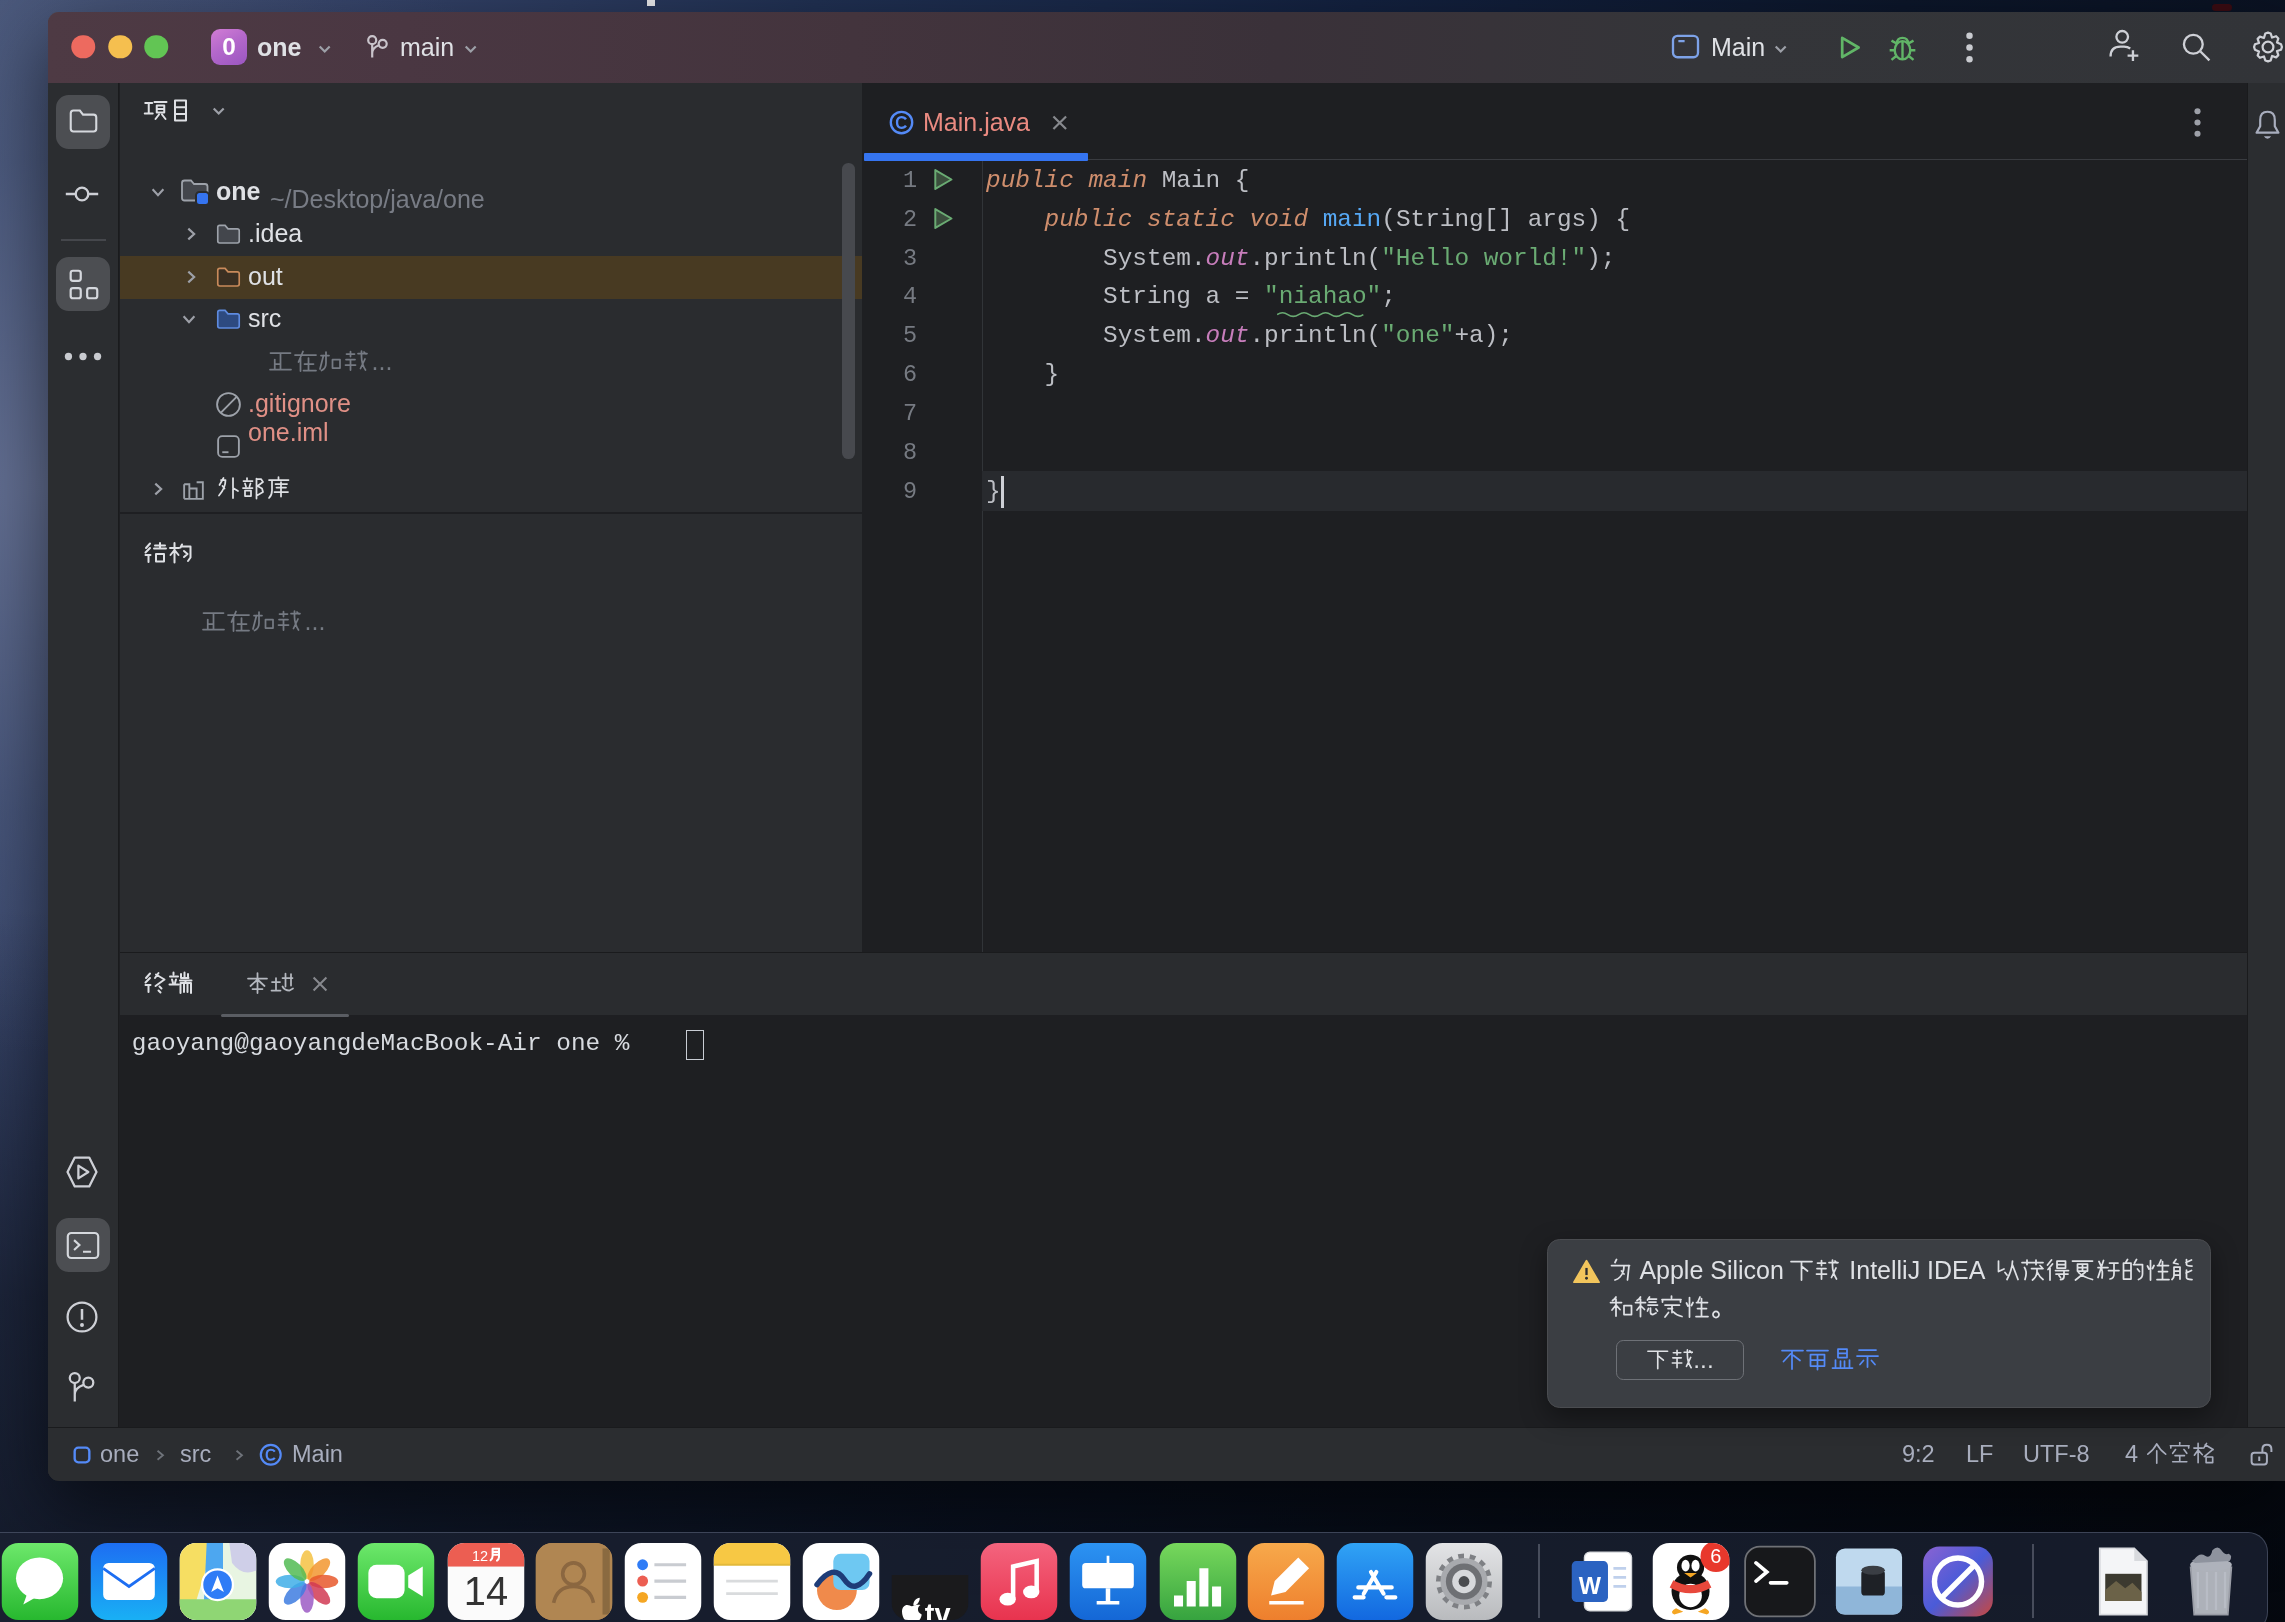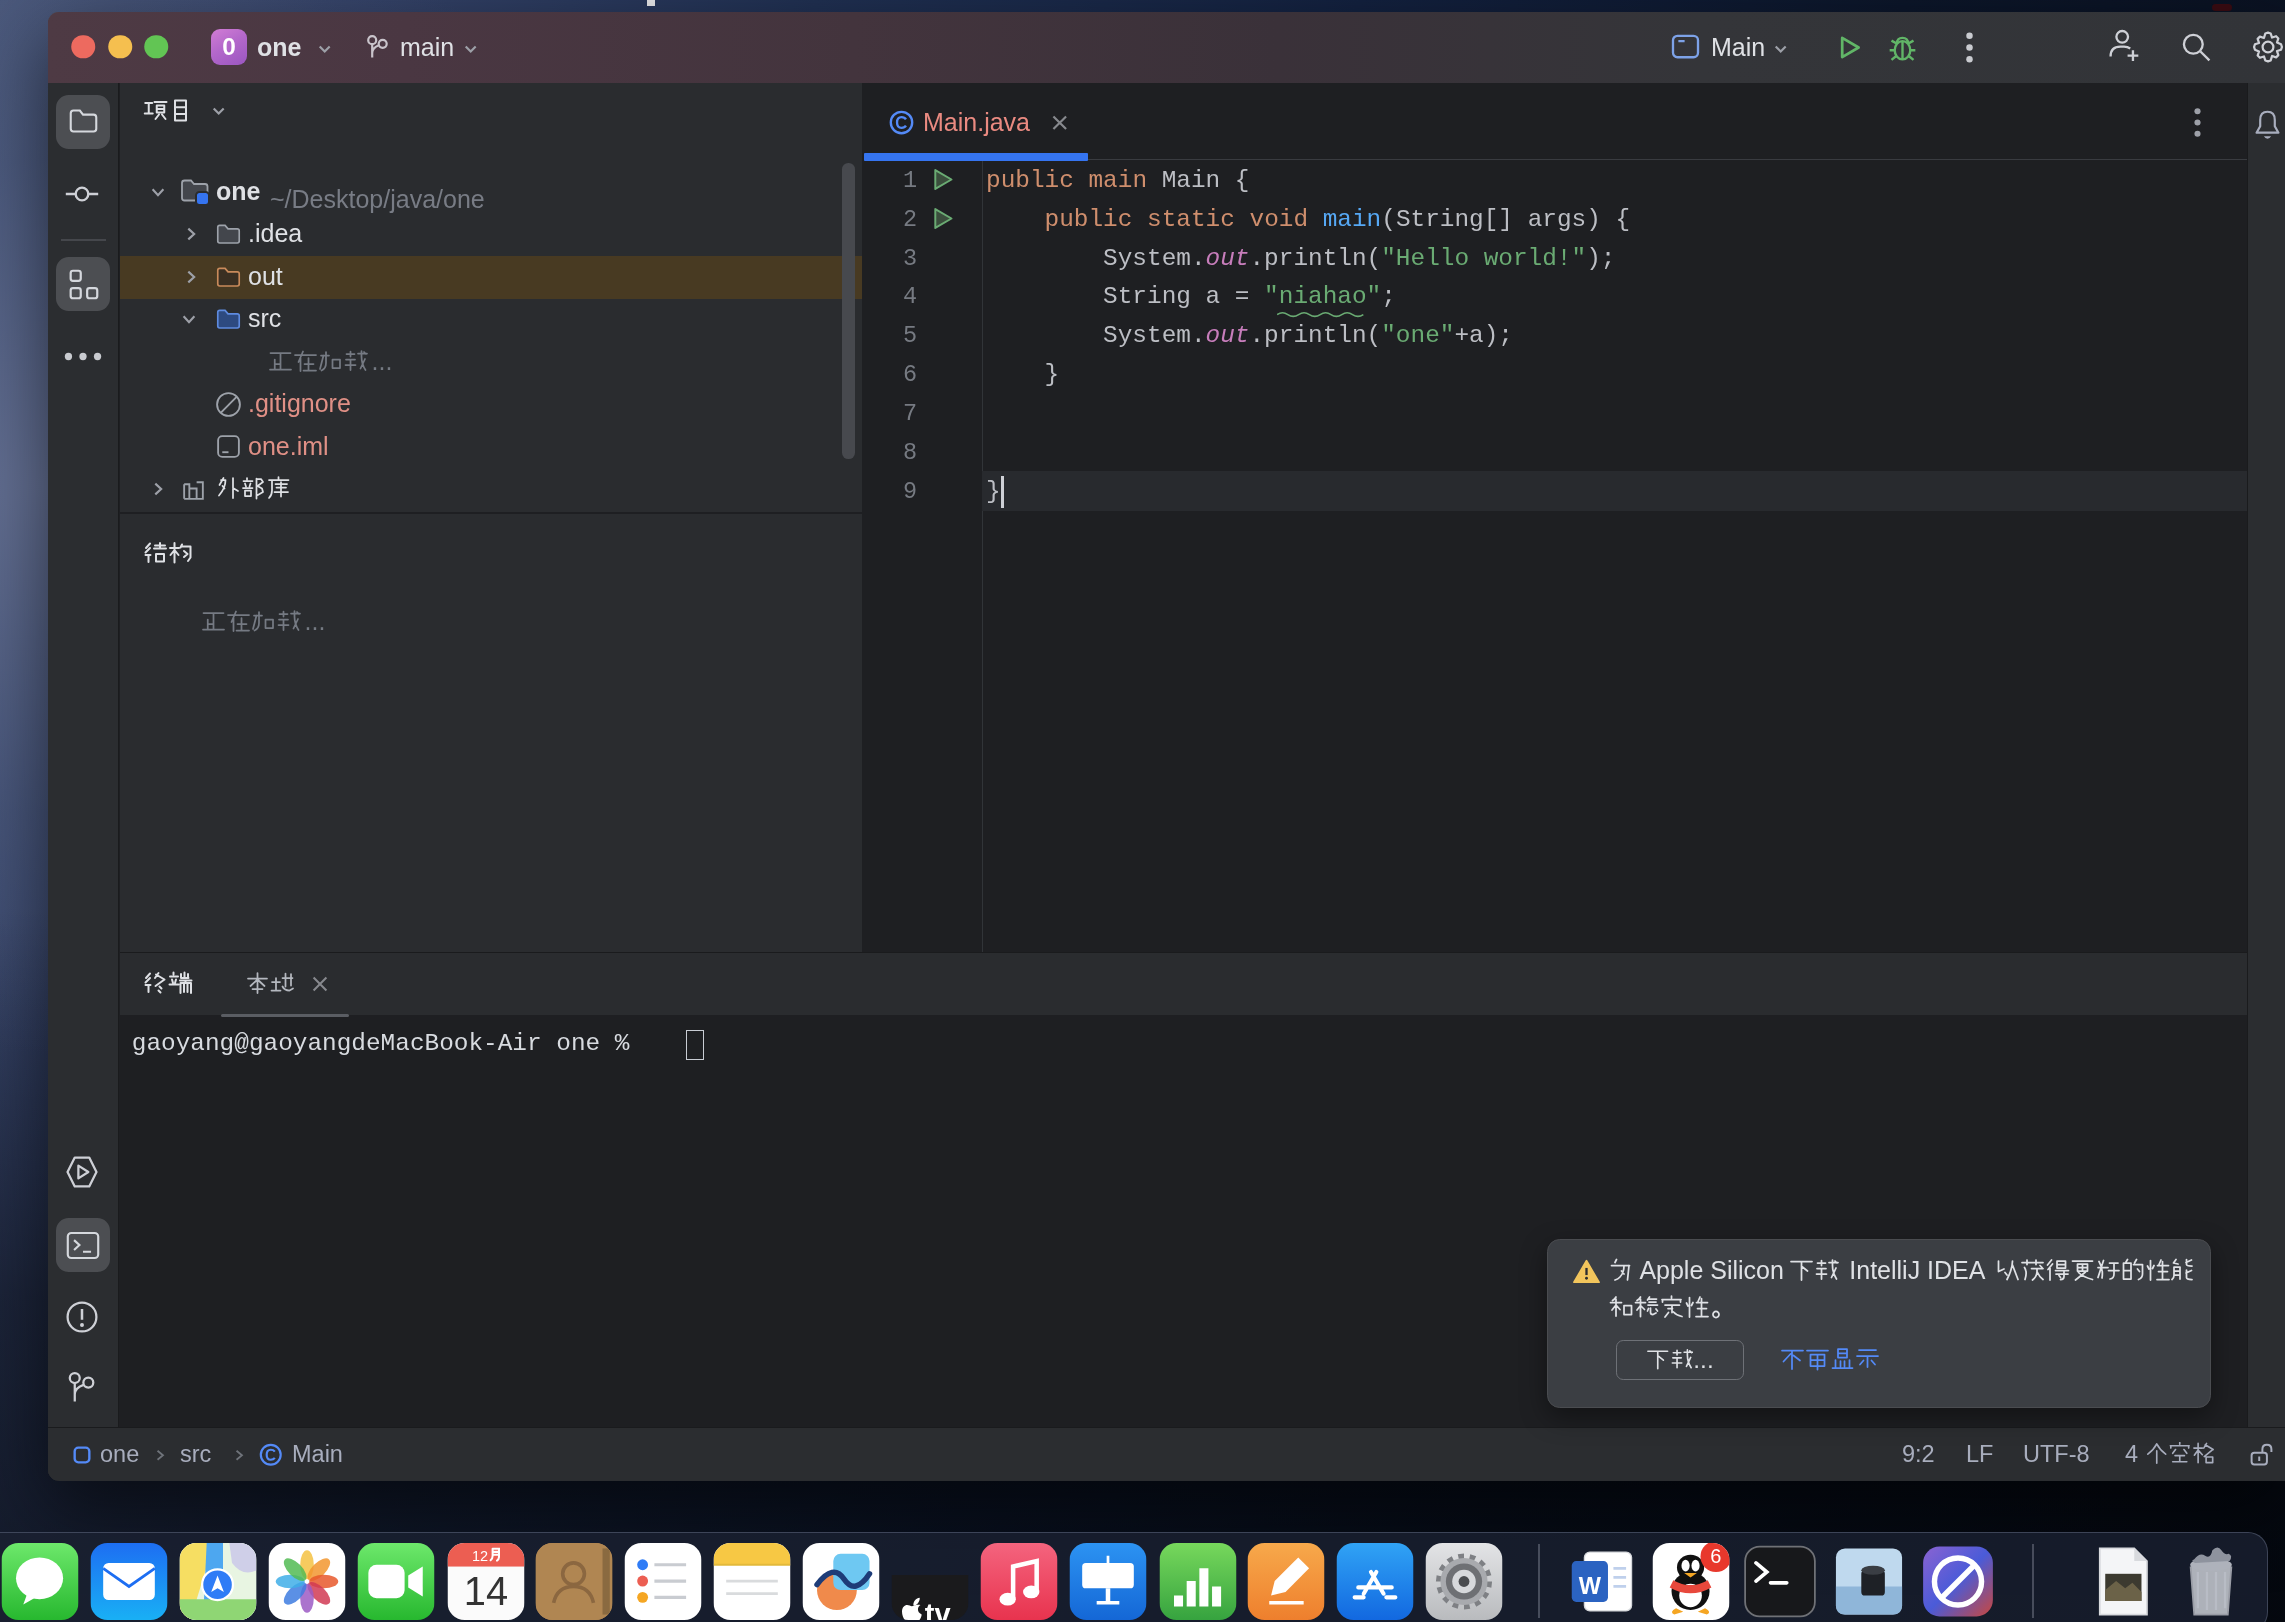--- a/index.html
+++ b/index.html
@@ -26,21 +26,21 @@
 .rightbar { position:absolute; right:0; top:71px; width:38px; bottom:54px; background:#2B2D30; border-left:0.9px solid #1A1B1D; }
 .terminal { position:absolute; left:72px; right:38px; top:940px; bottom:54px; background:#1E1F22; }
 .term-head { position:absolute; left:0; right:0; top:0; height:63px; background:#2A2C2F; border-top:0.9px solid #1A1B1D;}
 .mono { font-family:"Liberation Mono",monospace; }
 .row { position:absolute; display:flex; align-items:center; white-space:nowrap; }
 .treetxt { color:#DFE1E5; font-size:25px; }
 .codeline { position:absolute; left:123px; font-family:"Liberation Mono",monospace; font-size:24.4px;
   white-space:pre; color:#BCBEC4; height:39px; line-height:39px; }
 .gnum { position:absolute; width:54px; text-align:right; font-family:"Liberation Mono",monospace;
   font-size:23.5px; color:#767A82; height:39px; line-height:39px; left:0px; }
-.kw { color:#CF8E6D; } .fn { color:#56A8F5; } .fd { color:#C77DBB; font-style:italic; } .st { color:#6AAB73; }
+.kw { color:#CF8E6D;font-style:italic; } .fn { color:#56A8F5; } .fd { color:#C77DBB; font-style:italic; } .st { color:#6AAB73; }
 .dock { position:absolute; left:-22px; top:1532px; width:2290px; height:100px;
   background:rgba(27,33,50,.78); border:0.9px solid rgba(120,130,155,.4); border-radius:0 20px 20px 0; }
 .dicon { position:absolute; top:10px; width:77px; height:77px; border-radius:17px; transform:translateX(-50%); overflow:hidden; }
 .dsep { position:absolute; top:11px; width:1.8px; height:74px; background:rgba(200,205,220,.28); }
 </style></head><body>
 <div class="abs" style="left:647px;top:0;width:8.1px;height:6.3px;background:#e8e8ea"></div>
 <div class="abs" style="left:2212px;top:3.6px;width:20px;height:7.2px;background:#3a0c12;border-radius:3.6px"></div>
 <div class="win">
     <div class="titlebar">
       <div class="tl" style="left:35px;background:#ED6A5F"></div>
@@ -194,21 +194,21 @@
       </div>
       <svg width="27" height="27" viewBox="0 0 26 26" style="position:absolute;left:95px;top:308px">
         <circle cx="13" cy="13" r="11" fill="none" stroke="#9DA2AA" stroke-width="1.8"></circle>
         <path d="M5.5 21 21 5.5" stroke="#9DA2AA" stroke-width="1.8"></path>
       </svg>
       <div class="row" style="left:128px;top:300px;height:42px;color:#E09086;font-size:25px">.gitignore</div>
       <svg width="27" height="27" viewBox="0 0 26 26" style="position:absolute;left:95px;top:350px">
         <rect x="3" y="3" width="20" height="20" rx="4" fill="none" stroke="#9DA2AA" stroke-width="1.8"></rect>
         <path d="M7 18.5H13" stroke="#9DA2AA" stroke-width="1.8"></path>
       </svg>
-      <div class="row" style="left:128px;top:343px;height:42px;color:#E09086;font-size:25px">one.iml</div>
+      <div class="row" style="left:128px;top:329px;height:42px;color:#E09086;font-size:25px">one.iml</div>
       <svg width="18" height="18" viewBox="0 0 20 20" style="position:absolute;left:29px;top:397px">
         <path d="M7 4 13.5 10 7 16" fill="none" stroke="#9DA0A8" stroke-width="2.4"></path>
       </svg>
       <svg width="27" height="27" viewBox="0 0 26 26" style="position:absolute;left:60px;top:393px">
         <path d="M4 8V22M4 8H9V22H4M9 12H16V22H9M16 6H22V22H16" fill="none" stroke="#9DA2AA" stroke-width="1.8"></path>
       </svg>
       <div class="row treetxt" style="left:96px;top:385px;height:42px">
         <svg style="width:25px;height:25px;vertical-align:-0.14em" viewBox="0 0 100 100">
           <path d="M30 8 14 36M20 16H38Q38 48 12 78M26 40 34 50M68 8V88M68 48 88 60" fill="none" stroke="currentColor" stroke-width="7" stroke-linecap="round" stroke-linejoin="round"></path>
         </svg>

